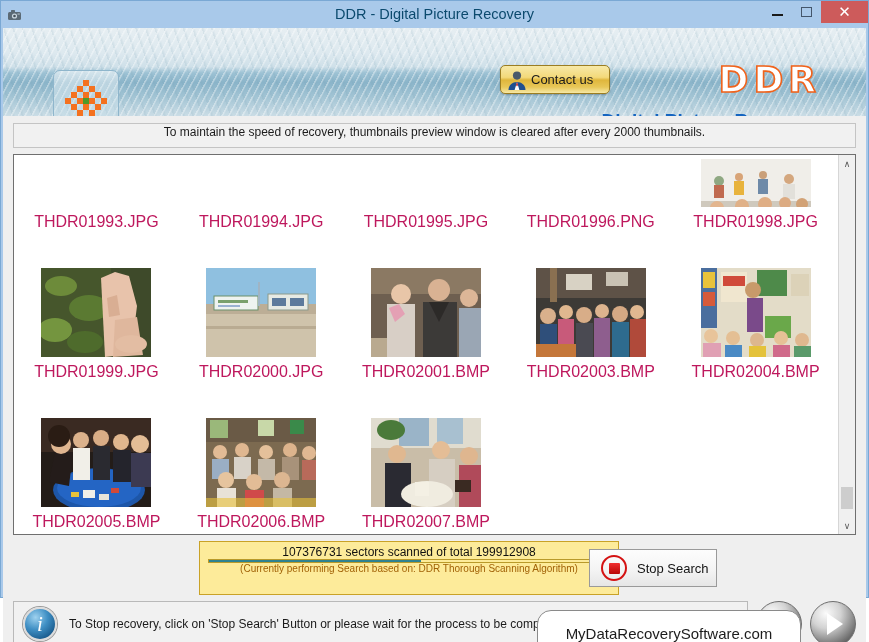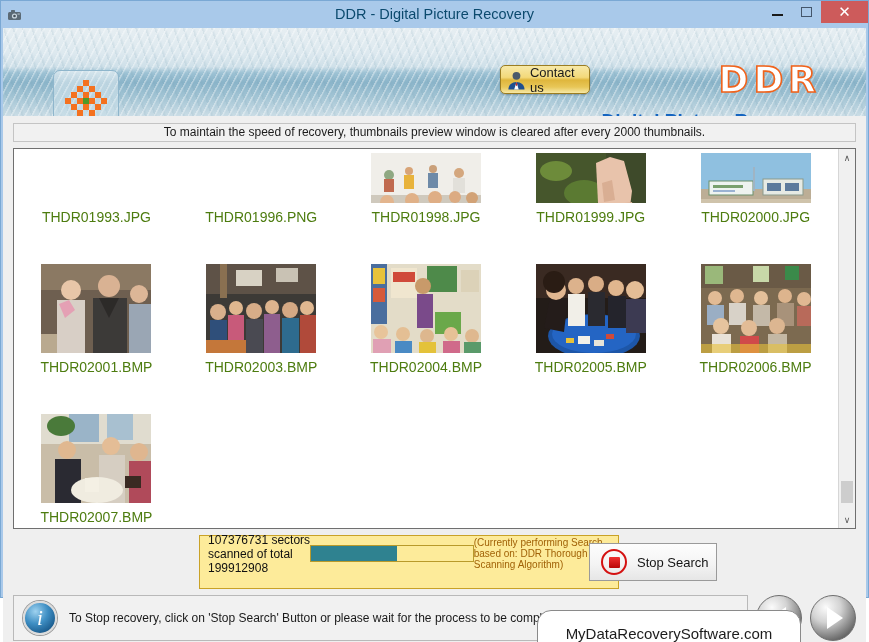--- a/index.html
+++ b/index.html
@@ -74,21 +74,21 @@
   .logo-btn {
     position: absolute; left: 50px; top: 42px;
     width: 66px; height: 60px;
     border: 1px solid #8fb6cc; border-radius: 7px;
     background: linear-gradient(180deg, rgba(255,255,255,.55), rgba(230,243,248,.35) 48%, rgba(170,205,220,.35));
     display: flex; align-items: center; justify-content: center;
     cursor: pointer; z-index: 2;
   }
   .contact-btn {
     position: absolute; left: 497px; top: 37px;
-    width: 90px; height: 29px;
+    width: 110px; height: 29px;
     border: 1px solid #9b7d22; border-radius: 5px;
     background: linear-gradient(180deg, #f7e9a8 0%, #f3d97a 42%, #dfb63c 52%, #e8c758 78%, #f6e8a6 100%);
     display: flex; align-items: center; gap: 3px;
     padding-left: 5px;
     cursor: pointer; z-index: 2;
     box-shadow: 0 1px 2px rgba(0,0,0,.25);
   }
   .contact-label { font-size: 13px; color: #1a1a1a; }
   .ddr-logo {
     position: absolute; right: 45px; top: 31px;
@@ -106,21 +106,21 @@
     z-index: 2;
   }
   
   .body-area {
     flex: 1; margin: 0 2px 2px 2px;
     background: #efefef;
     padding: 7px 10px 6px 10px;
     display: flex; flex-direction: column;
   }
   .notice {
-    height: 19px; background: #f1f1f1;
+    height: 25px; background: #f1f1f1;
     border: 1px solid #c4c4c4;
     font-size: 12px; color: #1c1c1c;
     text-align: center; line-height: 17px;
   }
   .thumb-panel {
     margin-top: 6px;
     flex: 1;
     background: #ffffff;
     border: 1px solid #6f6f6f;
     position: relative;
@@ -141,21 +141,21 @@
     padding-bottom: 3px;
     cursor: pointer;
   }
   .thumb-img {
     width: 110px; height: 89px;
     margin-bottom: 6px;
     background-size: cover; background-position: center;
     position: relative; overflow: hidden;
   }
   .thumb-label {
-    font-size: 14px; color: #4d7c0f;
+    font-size: 16px; color: #be185d;
     white-space: nowrap;
   }
   
   .vscroll {
     width: 17px; background: #f0f0f0;
     border-left: 1px solid #d6d6d6;
     display: flex; flex-direction: column;
     position: relative; cursor: pointer;
   }
   .vs-arrow {
@@ -173,21 +173,21 @@
     margin-top: 6px;
     height: 54px;
     display: flex; align-items: center;
     position: relative;
   }
   .progress-box {
     position: absolute; left: 186px;
     width: 420px; height: 54px;
     background: #fdeb9a;
     border: 1px solid #c9a227;
-    display: flex; 
+    display: flex; flex-direction: column;
     align-items: center; justify-content: space-between;
     padding: 3px 8px 20px 8px;
   }
   .pb-title { font-size: 12px; color: #101010; }
   .pb-outer {
     width: 100%; height: 17px;
     border: 1px solid #b99a2a;
     background: #fdeb9a;
   }
   .pb-fill { height: 100%; background: #2f8290; }
@@ -329,20 +329,28 @@
 
     <div class="thumb-panel">
       <div class="thumb-grid">
 
         <div class="thumb-cell labelonly">
 
           <div class="thumb-label">THDR01993.JPG</div>
         </div>
         <div class="thumb-cell labelonly">
 
+          <div class="thumb-label">THDR01994.JPG</div>
+        </div>
+        <div class="thumb-cell labelonly">
+
+          <div class="thumb-label">THDR01995.JPG</div>
+        </div>
+        <div class="thumb-cell labelonly">
+
           <div class="thumb-label">THDR01996.PNG</div>
         </div>
 
         <div class="thumb-cell">
           <div class="thumb-img" style="background:
                  radial-gradient(ellipse 40px 22px at 30% 78%, #d8d0c4 0%, #cdc5b8 100%),
                  linear-gradient(180deg,#e9e6df 0%,#dcd8cf 46%,#c9c3b7 100%);">
             <svg width="110" height="89" viewBox="0 0 110 89" style="position:absolute;inset:0">
               <rect width="110" height="42" fill="#f0eee9"></rect>
               <rect y="42" width="110" height="47" fill="#cfc9bd"></rect>

